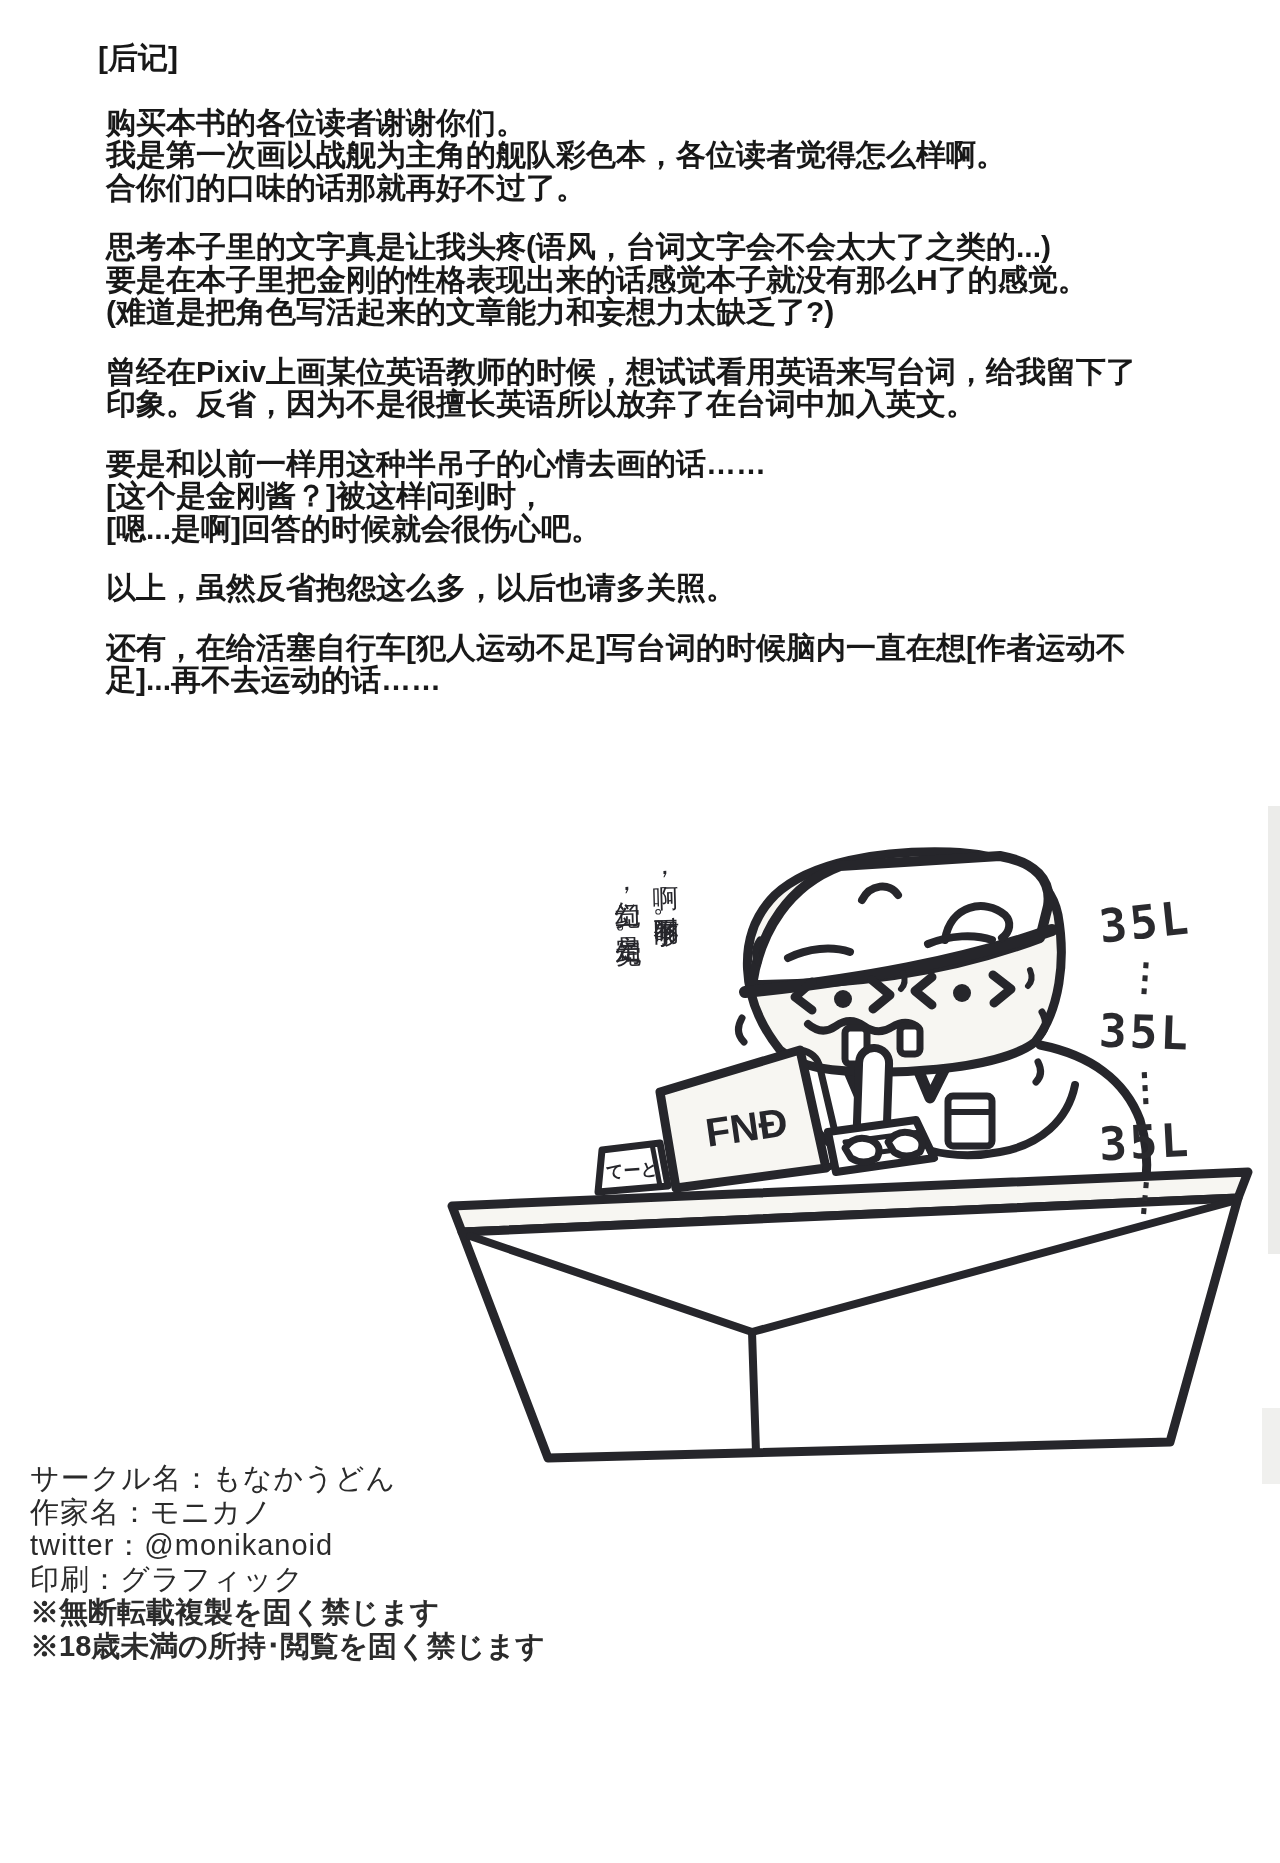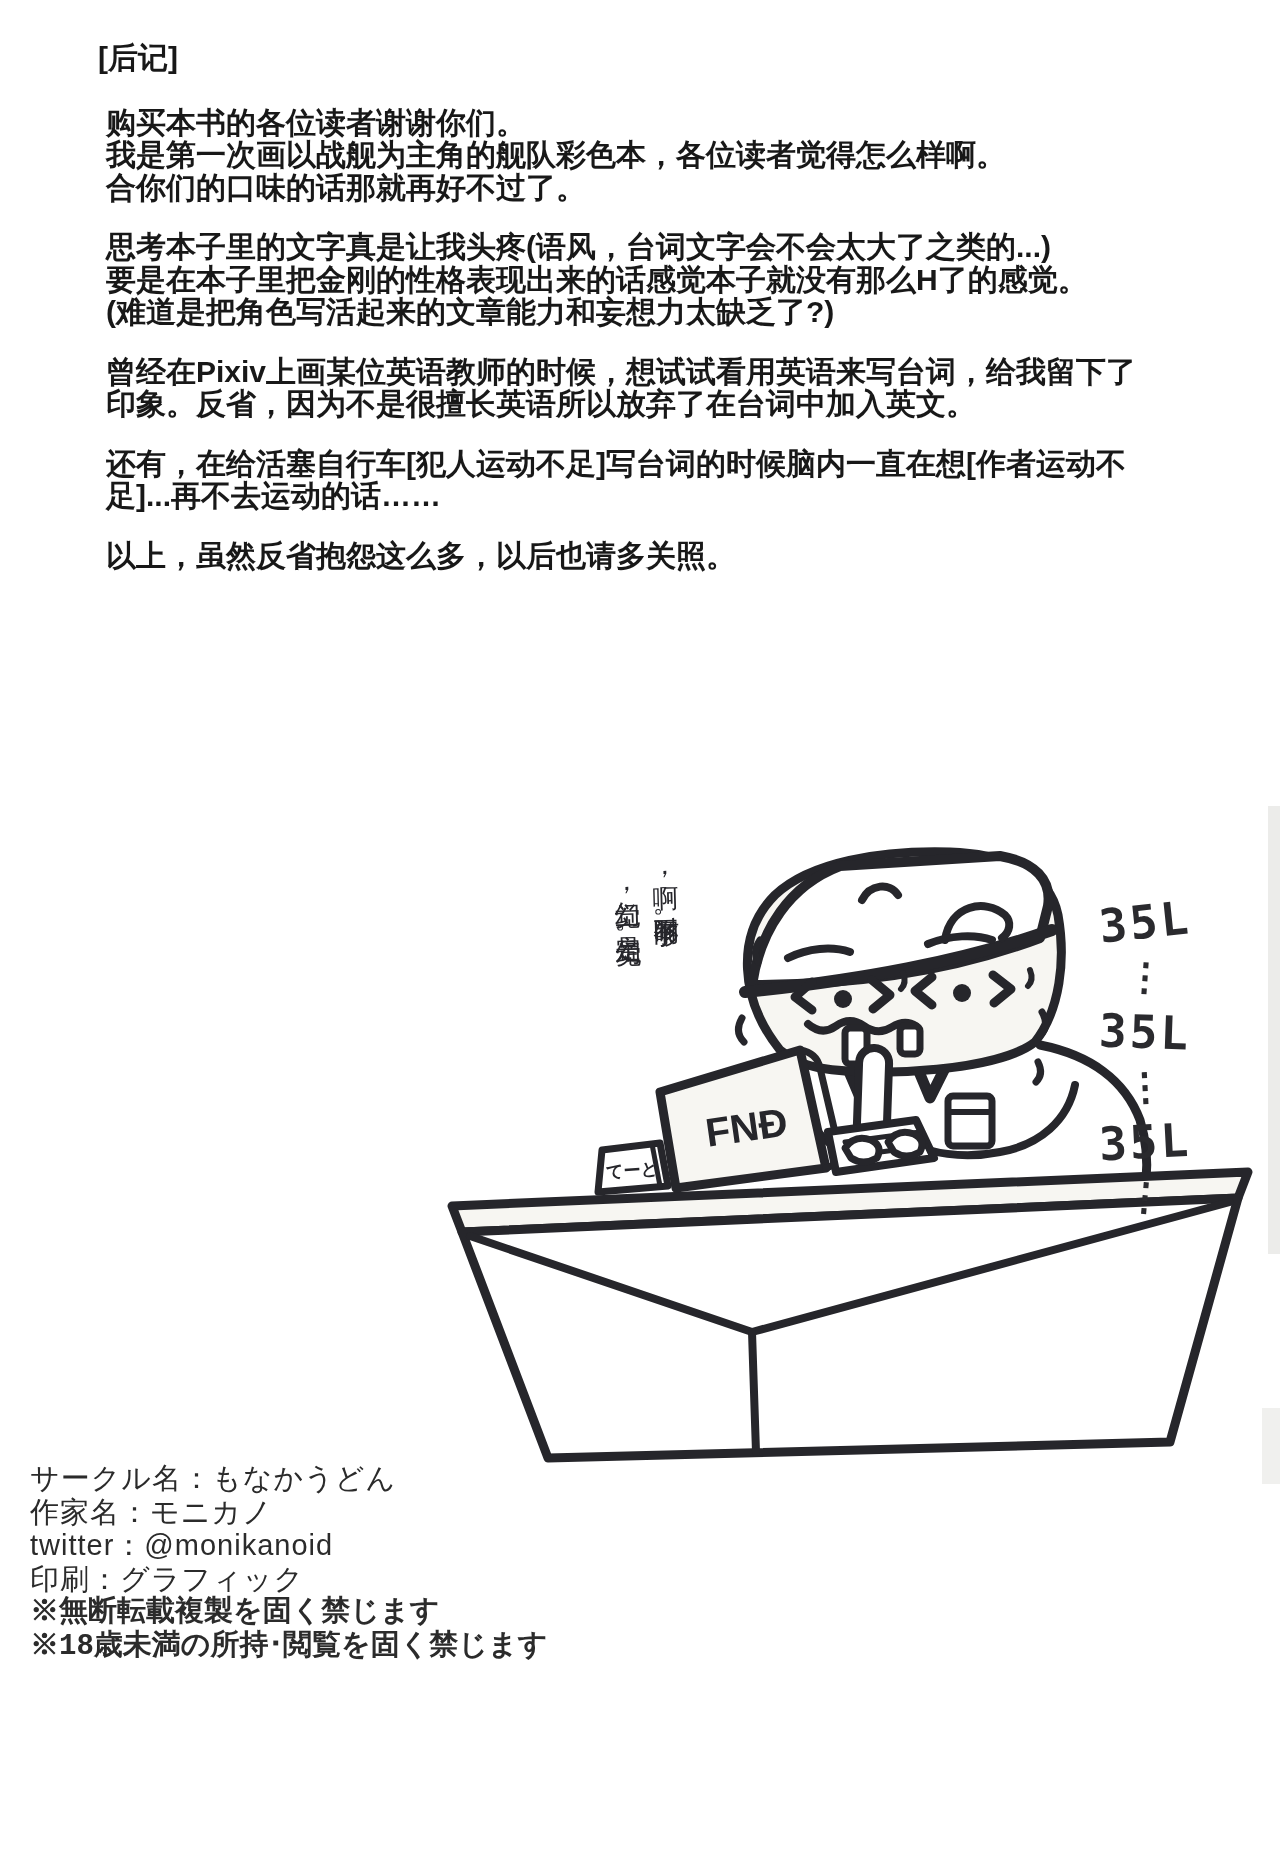--- a/index.html
+++ b/index.html
@@ -56,44 +56,47 @@
     font-family:"Liberation Sans", sans-serif;
     fill:#26262b;font-weight:700;
   }
   
   .footer{
     position:absolute;left:30px;top:1462px;
     font-size:29px;line-height:33.6px;font-weight:500;
     color:#2b2b2b;letter-spacing:1px;
   }
   .footer .line{white-space:nowrap;}
-  .footer .line.warn{font-weight:700;letter-spacing:0;font-family:Liberation Mono, monospace;}
+  .footer .line.warn{font-weight:700;letter-spacing:0;}
   
   .scan-strip{position:absolute;background:#ececea;}
   .strip-a{left:1268px;top:806px;width:12px;height:448px;}
   .strip-b{left:1262px;top:1408px;width:18px;height:76px;background:#f0f0ee;}
 </style>
 </head>
 <body>
 
 <div class="page">
 
   <div class="afterword">
     <div class="title">[后记]</div>
     <div class="para">购买本书的各位读者谢谢你们。
 我是第一次画以战舰为主角的舰队彩色本，各位读者觉得怎么样啊。
 合你们的口味的话那就再好不过了。</div>
     <div class="para">思考本子里的文字真是让我头疼(语风，台词文字会不会太大了之类的...)
 要是在本子里把金刚的性格表现出来的话感觉本子就没有那么H了的感觉。
 (难道是把角色写活起来的文章能力和妄想力太缺乏了?)</div>
     <div class="para">曾经在Pixiv上画某位英语教师的时候，想试试看用英语来写台词，给我留下了
 印象。反省，因为不是很擅长英语所以放弃了在台词中加入英文。</div>
+    <div class="para">要是和以前一样用这种半吊子的心情去画的话……
+[这个是金刚酱？]被这样问到时，
+[嗯...是啊]回答的时候就会很伤心吧。</div>
+    <div class="para">以上，虽然反省抱怨这么多，以后也请多关照。</div>
     <div class="para">还有，在给活塞自行车[犯人运动不足]写台词的时候脑内一直在想[作者运动不
 足]...再不去运动的话……</div>
-    <div class="para">以上，虽然反省抱怨这么多，以后也请多关照。</div>
   </div>
 
   <svg class="drawing" viewBox="0 0 1280 1863">
 
     <g>
       <path class="ink" stroke-width="9" d="M 800,1068 C 792,1095 788,1120 790,1148"></path>
       <path class="ink" stroke-width="9" d="M 1040,1045 C 1090,1055 1125,1080 1140,1120 C 1146,1140 1148,1160 1146,1180"></path>
       <path class="ink" stroke-width="11" d="M 845,1062 L 862,1102 L 880,1068"></path>
       <path class="ink" stroke-width="11" d="M 912,1055 L 930,1098 L 950,1058"></path>
       <path class="ink" stroke-width="8" d="M 806,1112 C 818,1136 830,1146 845,1152"></path>

